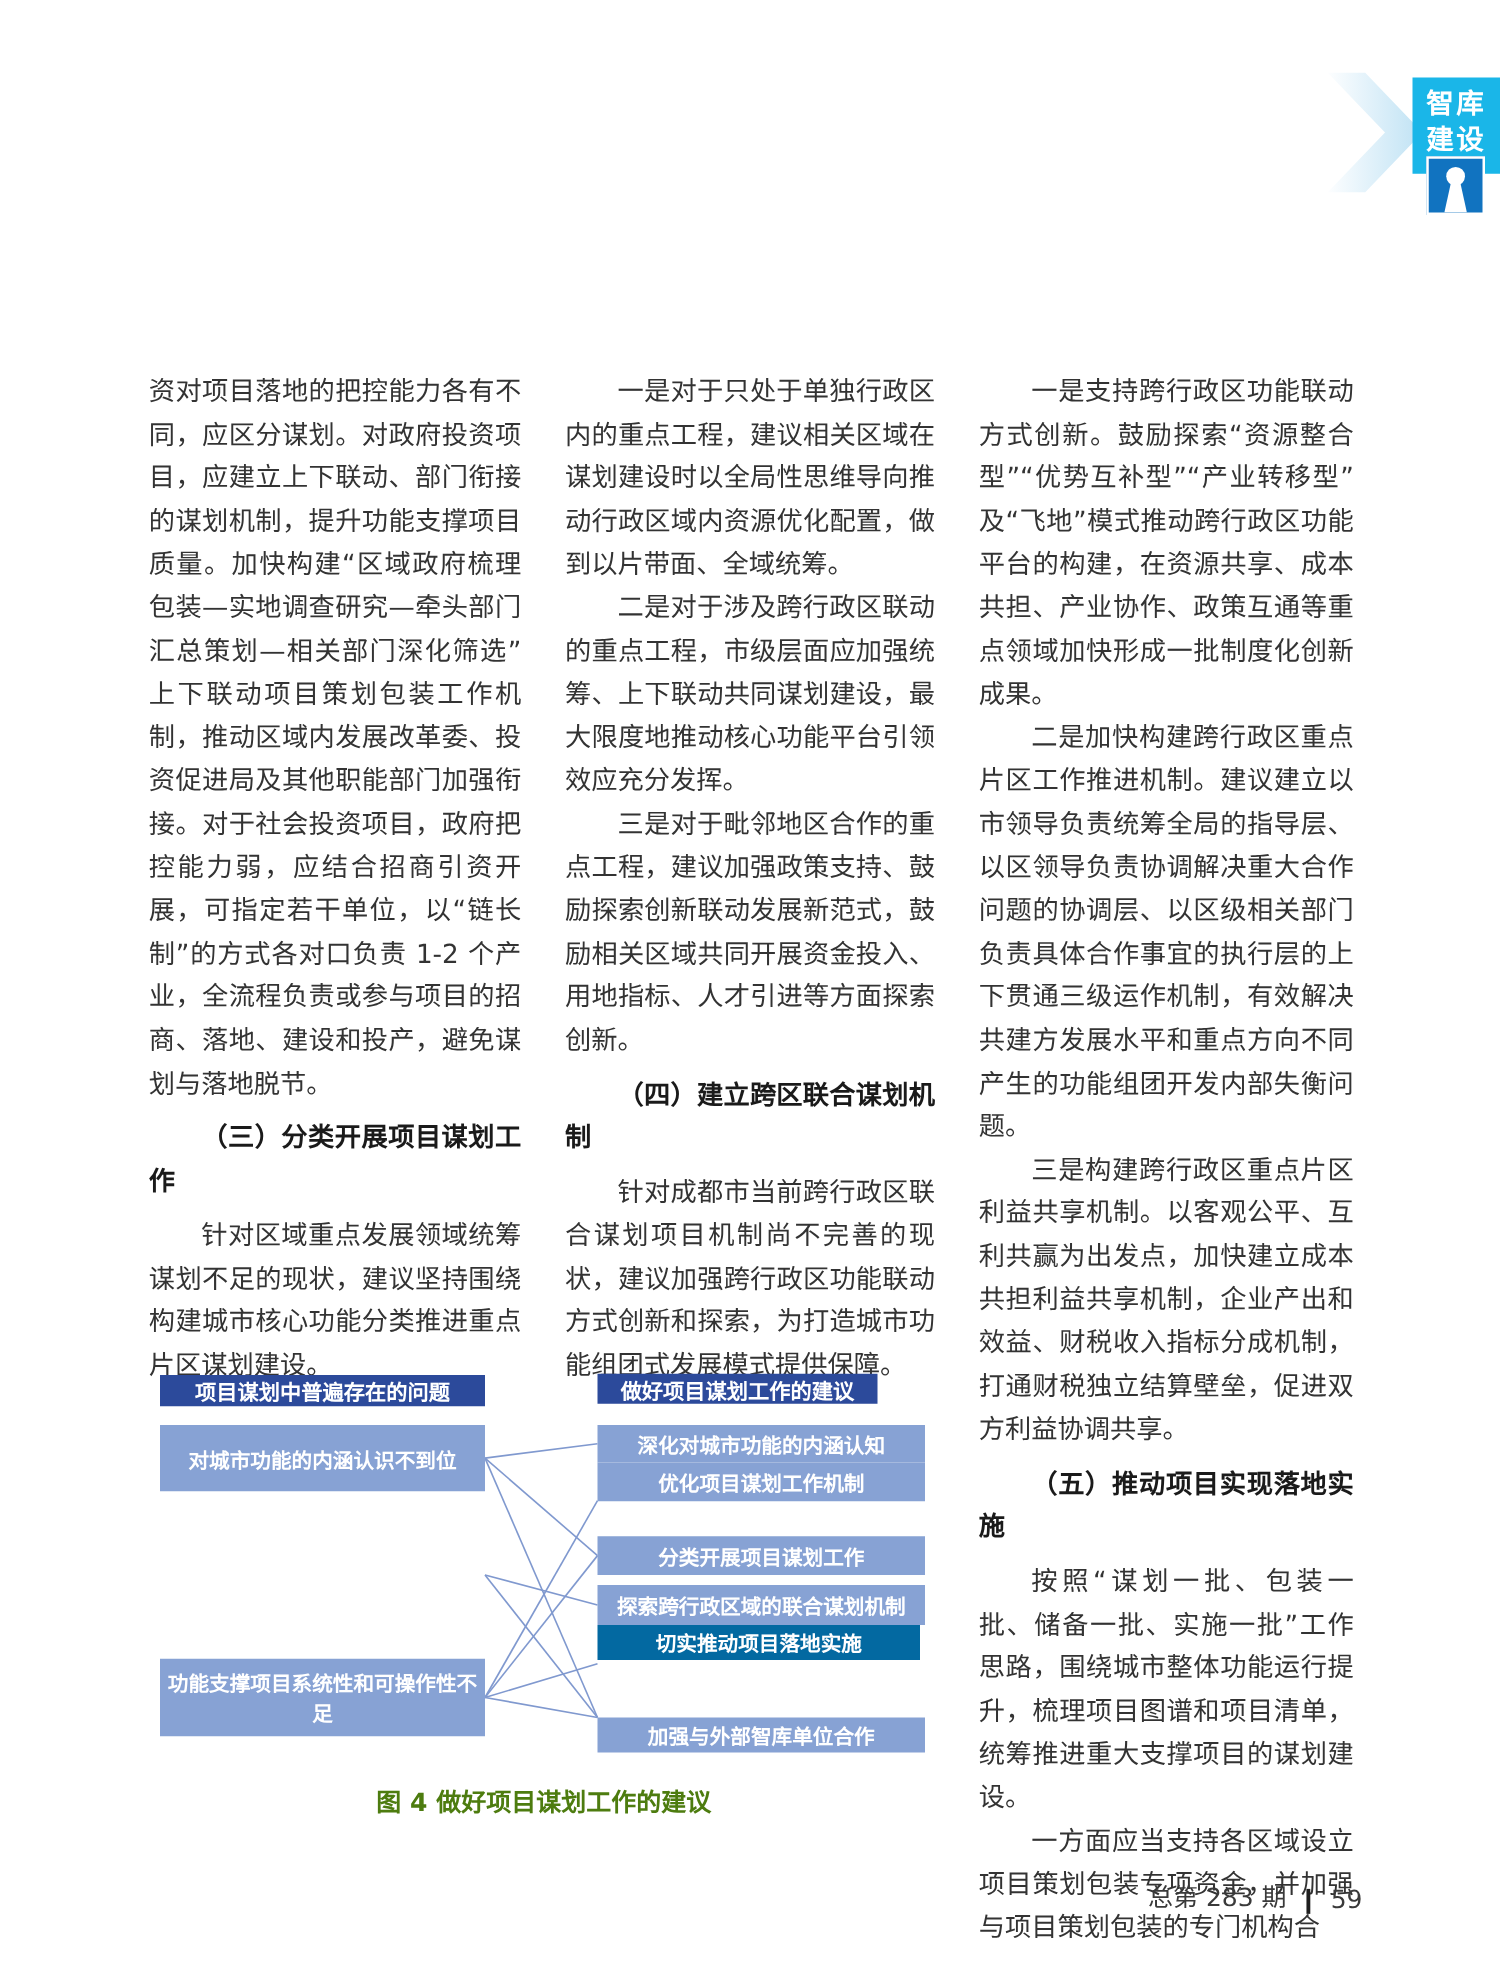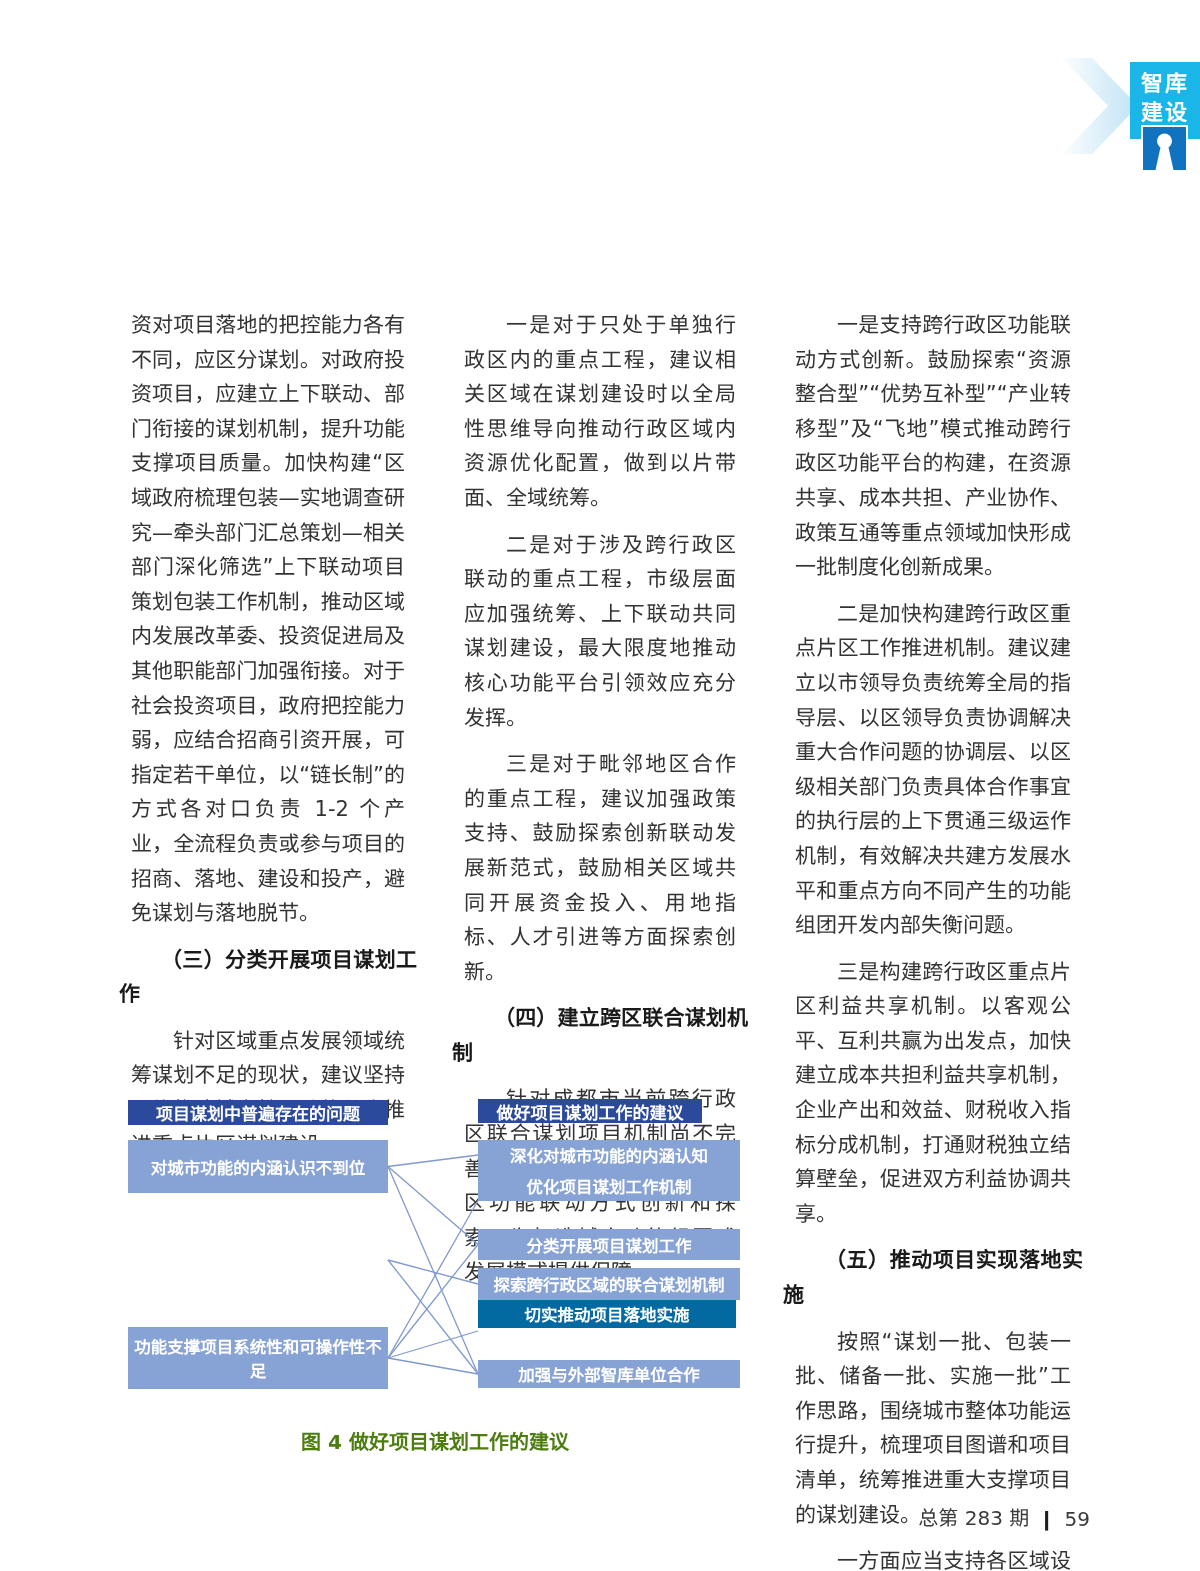--- a/index.html
+++ b/index.html
@@ -14,21 +14,21 @@
   .badge-square{position:absolute;left:1141px;top:125px;width:47px;height:47px;
                 background:#1173c0;border:2px solid #ffffff;box-sizing:border-box;}
   .badge-square svg{display:block;}
 
   
   .col{position:absolute;top:296px;font-size:21px;line-height:34.6px;color:#333333;
        text-align:justify;}
   #col1{left:119px;width:298px;}
   #col2{left:452px;width:296px;}
   #col3{left:783px;width:300px;}
-  .col p{margin:12px;text-indent:2em;}
+  .col p{margin:0;text-indent:2em;}
   .col p.cont{text-indent:0;}
   .col h3{font-size:21px;line-height:34.6px;font-weight:bold;color:#1a1a1a;
           margin:9px 0 9px 0;text-indent:2em;}
 
   
   .diagram{position:absolute;left:128px;top:1098px;width:614px;height:295px;}
   .diagram svg.lines{position:absolute;left:0;top:0;width:614px;height:295px;}
   .dbox{position:absolute;display:flex;align-items:center;justify-content:center;
         color:#ffffff;font-weight:bold;text-align:center;box-sizing:border-box;padding:2px 6px;}
   .dheader{background:#2c4a9b;font-size:17px;}
@@ -111,21 +111,21 @@
     <div class="dbox dheader" style="left: 0px; top: 2px; width: 260px; height: 25px; background: rgb(44, 74, 155);">项目谋划中普遍存在的问题</div>
     <div class="dbox dbody" style="left: 0px; top: 42px; width: 260px; height: 53px; background: rgb(135, 162, 212);">对城市功能的内涵认识不到位</div>
     <div class="dbox dbody" style="left: 0px; top: 229px; width: 260px; height: 62px; background: rgb(135, 162, 212);">功能支撑项目系统性和可操作性不足</div>
 
     <div class="dbox dheader" style="left: 350px; top: 1px; width: 224px; height: 24px; background: rgb(44, 74, 155);">做好项目谋划工作的建议</div>
     <div class="dbox dbody" style="left: 350px; top: 42px; width: 262px; height: 30px; background: rgb(135, 162, 212);">深化对城市功能的内涵认知</div>
     <div class="dbox dbody" style="left: 350px; top: 72px; width: 262px; height: 31px; background: rgb(135, 162, 212);">优化项目谋划工作机制</div>
     <div class="dbox dbody" style="left: 350px; top: 131px; width: 262px; height: 31px; background: rgb(135, 162, 212);">分类开展项目谋划工作</div>
     <div class="dbox dbody" style="left: 350px; top: 170px; width: 262px; height: 32px; background: rgb(135, 162, 212);">探索跨行政区域的联合谋划机制</div>
     <div class="dbox dbody" style="left: 350px; top: 202px; width: 258px; height: 28px; background: #0369a1;">切实推动项目落地实施</div>
-    <div class="dbox dbody" style="left: 350px; top: 262px; width: 262px; height: 28px; background: rgb(135, 162, 212);">加强与外部智库单位合作</div>
+    <div class="dbox dbody" style="left: 350px; top: 276px; width: 262px; height: 28px; background: rgb(135, 162, 212);">加强与外部智库单位合作</div>
   </div>
 
   <div class="fig-caption">图 4  做好项目谋划工作的建议</div>
 
   <div class="footer">
     <span>总第 283 期</span>
     <span class="sep">|</span>
     <span>59</span>
   </div>
 

